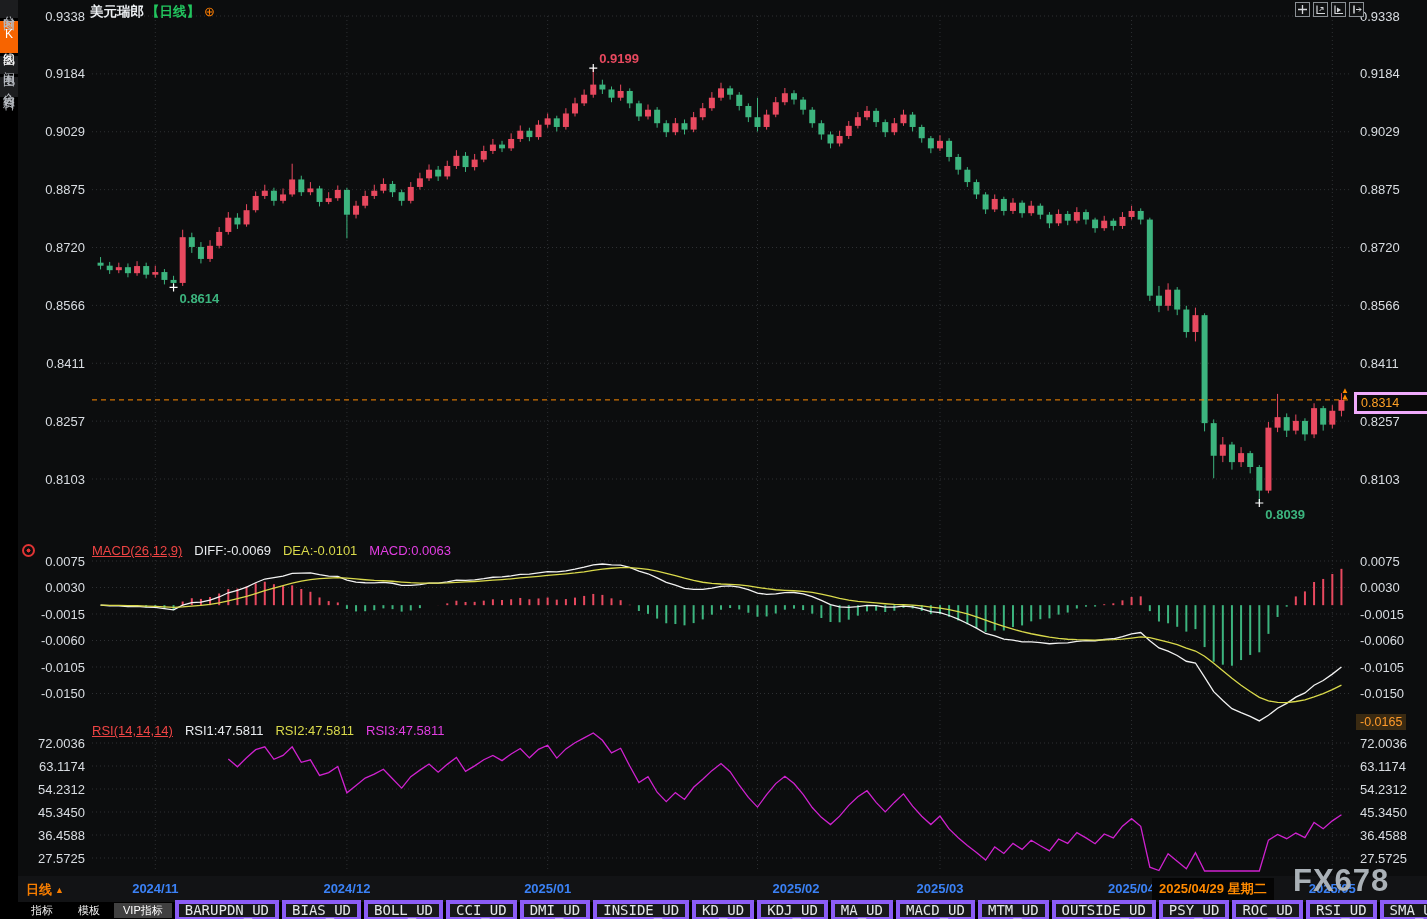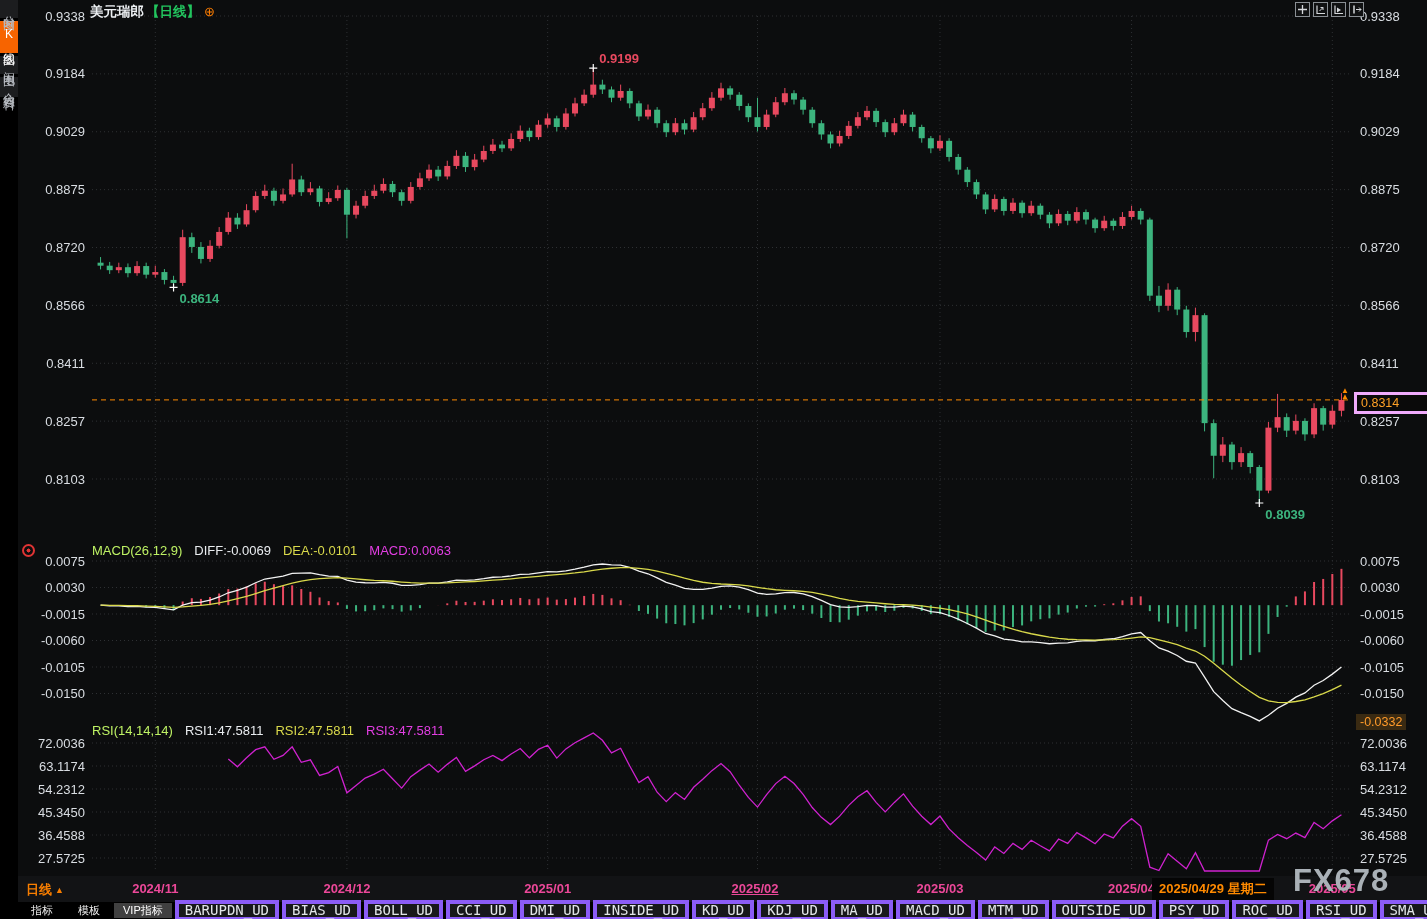--- a/index.html
+++ b/index.html
@@ -21,36 +21,36 @@
   #title .inst{color:#eceff2;}
   #title .per{color:#22c55e;margin-left:2px;}
   #title .xh{color:#ff7e00;font-weight:normal;margin-left:4px;font-size:13px;}
 
   #top-icons{left:1295px;top:2px;display:flex;gap:3px;}
   .ticon{width:13px;height:13px;border:1px solid #8a8f94;background:#101112;display:flex;
     align-items:center;justify-content:center;cursor:pointer;}
 
   .pane-header{font-size:13px;white-space:nowrap;}
   .pane-header span{margin-right:12px;}
-  .hw{color:#e9ecef;} .hn{color:#bef264;} .hy{color:#d9d94b;} .hm{color:#e23ee2;}
+  .hw{color:#e9ecef;} .hn{color:#ef4444;text-decoration:underline;} .hy{color:#d9d94b;} .hm{color:#e23ee2;}
   #macd-header{left:92px;top:543px;}
   #rsi-header{left:92px;top:723px;}
   #macd-dot{left:22px;top:544px;width:9px;height:9px;border:2px solid #e03434;border-radius:50%;
     background:radial-gradient(circle,#e03434 0 1.8px,transparent 2.2px);}
 
   #price-tag{left:1354px;width:62px;height:16px;line-height:16px;border:3px solid #f0abfc;
     background:#0a0a0a;color:#ffa126;font-size:12.5px;padding:0 4px;z-index:4;}
   #price-arrows{left:1341px;color:#ff8a00;font-size:8px;line-height:6px;text-align:center;z-index:4;}
   #macd-min-tag{left:1356px;top:714px;background:#3a2a12;color:#ff9a2a;font-size:12.5px;
     padding:1px 4px;z-index:4;}
 
   #date-bar{position:absolute;left:18px;top:876px;width:1409px;height:26px;background:#121315;z-index:2;}
   #period{position:absolute;left:8px;top:5px;color:#f87e00;font-size:13px;font-weight:bold;}
   #period .arr{font-size:9px;vertical-align:1px;margin-left:3px;}
-  .month{position:absolute;top:5px;transform:translateX(-50%);color:#ec4899;font-weight:bold;font-size:13px;}
+  .month{position:absolute;top:5px;transform:translateX(-50%);color:#3b82f6;font-weight:bold;font-size:13px;}
   #sel-date{position:absolute;left:1134px;top:2px;background:#050505;color:#ff8a00;font-size:13px;
     font-weight:bold;padding:2px 7px;z-index:3;white-space:nowrap;}
 
   #toolbar{position:absolute;left:18px;top:902px;width:1409px;height:17px;background:#000;
     display:flex;gap:3px;align-items:center;z-index:5;padding-left:2px;box-sizing:border-box;}
   .tb{height:15px;line-height:15px;font-size:11px;cursor:pointer;white-space:nowrap;}
   .tb.plain{color:#f2f2f2;padding:0 11px;background:transparent;}
   .tb.vip{background:#404040;color:#fff;padding:0 9px;}
   .tb.ud{background:#17181a;border:4px solid #8b5cf6;color:#e2e5e8;padding:0 6px;
     font-family:"DejaVu Sans Mono",monospace;font-size:14px;height:13px;line-height:13px;}
@@ -596,29 +596,29 @@
   <div class="overlay pane-header" id="macd-header">
     <span class="hn">MACD(26,12,9)</span><span class="hw">DIFF:-0.0069</span><span class="hy">DEA:-0.0101</span><span class="hm">MACD:0.0063</span>
   </div>
 
   <div class="overlay pane-header" id="rsi-header">
     <span class="hn">RSI(14,14,14)</span><span class="hw">RSI1:47.5811</span><span class="hy">RSI2:47.5811</span><span class="hm">RSI3:47.5811</span>
   </div>
 
   <div class="overlay" id="price-arrows" style="top: 387.896px;">▲<br>▲</div>
   <div class="overlay" id="price-tag" style="top: 391.896px;">0.8314</div>
-  <div class="overlay" id="macd-min-tag">-0.0332</div>
+  <div class="overlay" id="macd-min-tag">-0.0165</div>
 
   <div id="date-bar">
     <span id="period"><span>日线</span><span class="arr">▲</span></span>
     <span id="sel-date">2025/04/29 星期二</span>
   <span class="month" style="left: 137.307px;">2024/11</span>
       <span class="month" style="left: 328.912px;">2024/12</span>
       <span class="month" style="left: 529.642px;">2025/01</span>
-      <span class="month" style="left: 737px; text-decoration: underline;">2025/02</span>
+      <span class="month" style="left: 778px;">2025/02</span>
       <span class="month" style="left: 921.978px;">2025/03</span>
       <span class="month" style="left: 1113.58px;">2025/04</span>
       <span class="month" style="left: 1314.31px;">2025/05</span>
     </div>
 
   <div id="toolbar">
       <div class="tb plain">指标</div>
       <div class="tb plain">模板</div>
       <div class="tb vip">VIP指标</div>
       <div class="tb ud">BARUPDN_UD</div>

